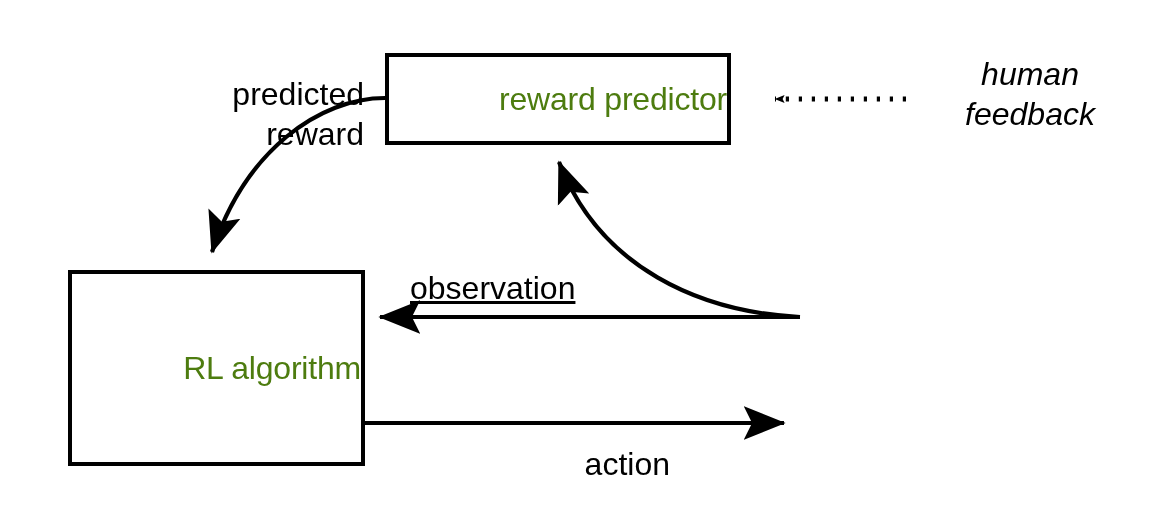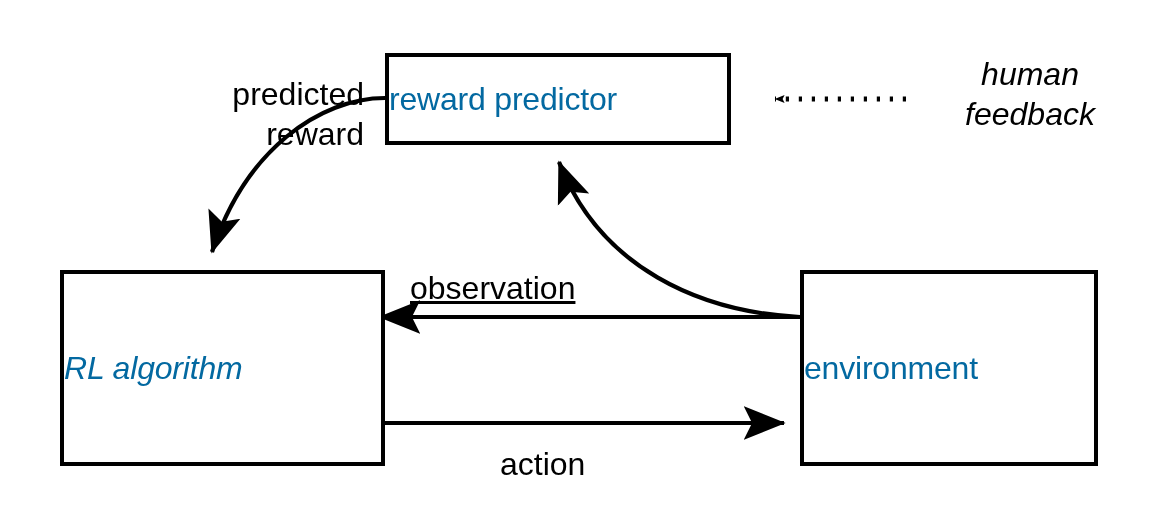--- a/index.html
+++ b/index.html
@@ -15,38 +15,37 @@
     font-family: "Liberation Sans", sans-serif;
     overflow: hidden;
   }
   .node-box {
     position: absolute;
     box-sizing: border-box;
     border: 4px solid #000000;
     background: #ffffff;
     display: flex;
     align-items: center;
-    justify-content: flex-start;
-    color: #0369a1;
+    justify-content: flex-end;
+    color: #4d7c0f;
     font-size: 32px;
     line-height: 1;
     letter-spacing: -0.2px;
   }
   #box-reward-predictor {
     left: 385px;
     top: 53px;
     width: 346px;
     height: 92px;
   }
   #box-rl-algorithm {
-    left: 60px;
+    left: 68px;
     top: 270px;
-    width: 325px;
+    width: 297px;
     height: 196px;
-    font-style: italic;
   }
   #box-environment {
     left: 800px;
     top: 270px;
     width: 298px;
     height: 196px;
   }
   .edge-label {
     position: absolute;
     color: #000000;
@@ -73,21 +72,21 @@
     left: 410px;
     top: 268px;
     width: 230px;
     text-align: left;
     text-decoration: underline;
   }
   #label-action {
     left: 500px;
     top: 444px;
     width: 170px;
-    text-align: left;
+    text-align: right;
   }
   #edge-layer {
     position: absolute;
     left: 0;
     top: 0;
     width: 1162px;
     height: 521px;
     pointer-events: none;
   }
 </style>
@@ -118,23 +117,20 @@
   </svg>
 
   <div class="node-box" id="box-reward-predictor">
     <span>reward predictor</span>
   </div>
 
   <div class="node-box" id="box-rl-algorithm">
     <span>RL algorithm</span>
   </div>
 
-  <div class="node-box" id="box-environment">
-    <span>environment</span>
-  </div>
 
   <div class="edge-label" id="label-predicted-reward">predicted
 reward</div>
 
   <div class="edge-label" id="label-human-feedback">human
 feedback</div>
 
   <div class="edge-label" id="label-observation">observation</div>
 
   <div class="edge-label" id="label-action">action</div>

